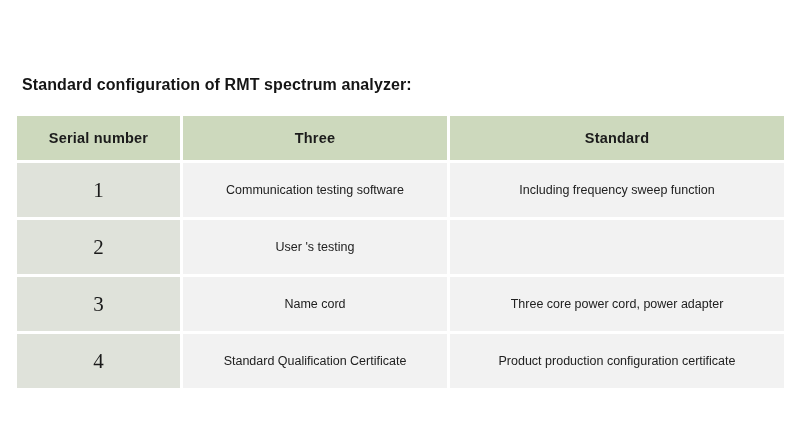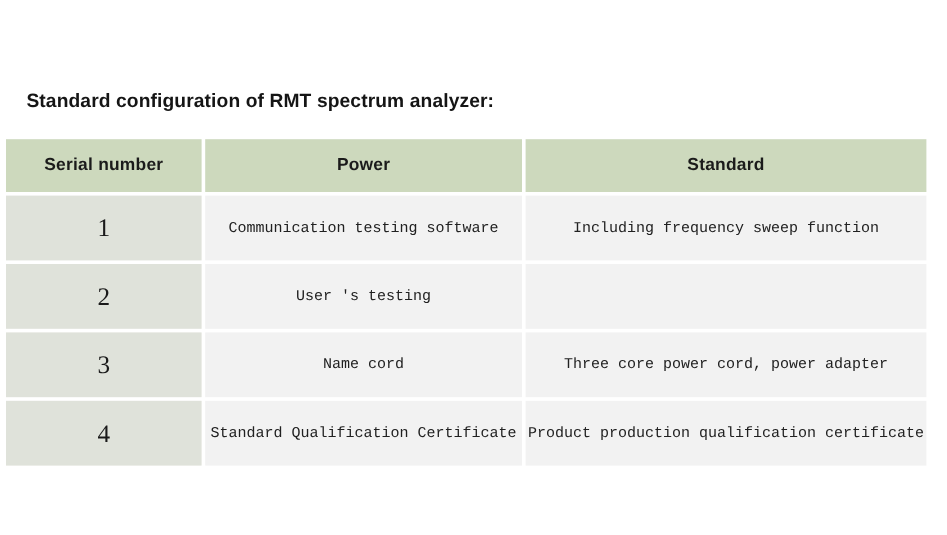--- a/index.html
+++ b/index.html
@@ -24,21 +24,21 @@
     left: 22px;
     top: 76px;
     font-size: 16px;
     font-weight: bold;
     color: #151515;
     letter-spacing: 0.1px;
     white-space: nowrap;
   }
   .table {
     position: absolute;
-    left: 2px;
+    left: 14px;
     top: 113px;
     width: 767px;
     border-collapse: separate;
     border-spacing: 3px;
     table-layout: fixed;
   }
   .table th, .table td {
     padding: 0;
     margin: 0;
     vertical-align: middle;
@@ -55,21 +55,20 @@
     font-size: 14.5px;
     font-weight: bold;
     color: #1b1b1b;
     letter-spacing: 0.2px;
   }
   .table tbody td {
     height: 54px;
     background: #f2f2f2;
     font-size: 12.5px;
     color: #212121;
-    font-family: Liberation Mono, monospace;
   }
   .table tbody td.serial-cell {
     background: #dfe2da;
     font-family: "Liberation Serif", serif;
     font-size: 21px;
     color: #1a1a1a;
   }
   .empty-cell { }
 </style>
 </head>
@@ -81,21 +80,21 @@
 
   <table class="table">
     <colgroup>
       <col class="col-serial">
       <col class="col-name">
       <col class="col-explain">
     </colgroup>
     <thead>
       <tr>
         <th>Serial number</th>
-        <th>Power</th>
+        <th>Three</th>
         <th>Standard</th>
       </tr>
     </thead>
     <tbody>
       <tr>
         <td class="serial-cell">1</td>
         <td>Communication testing software</td>
         <td>Including frequency sweep function</td>
       </tr>
       <tr>
@@ -104,18 +103,18 @@
         <td class="empty-cell"></td>
       </tr>
       <tr>
         <td class="serial-cell">3</td>
         <td>Name cord</td>
         <td>Three core power cord, power adapter</td>
       </tr>
       <tr>
         <td class="serial-cell">4</td>
         <td>Standard Qualification Certificate</td>
-        <td>Product production qualification certificate</td>
+        <td>Product production configuration certificate</td>
       </tr>
     </tbody>
   </table>
 
 </div>
 
 </body></html>

